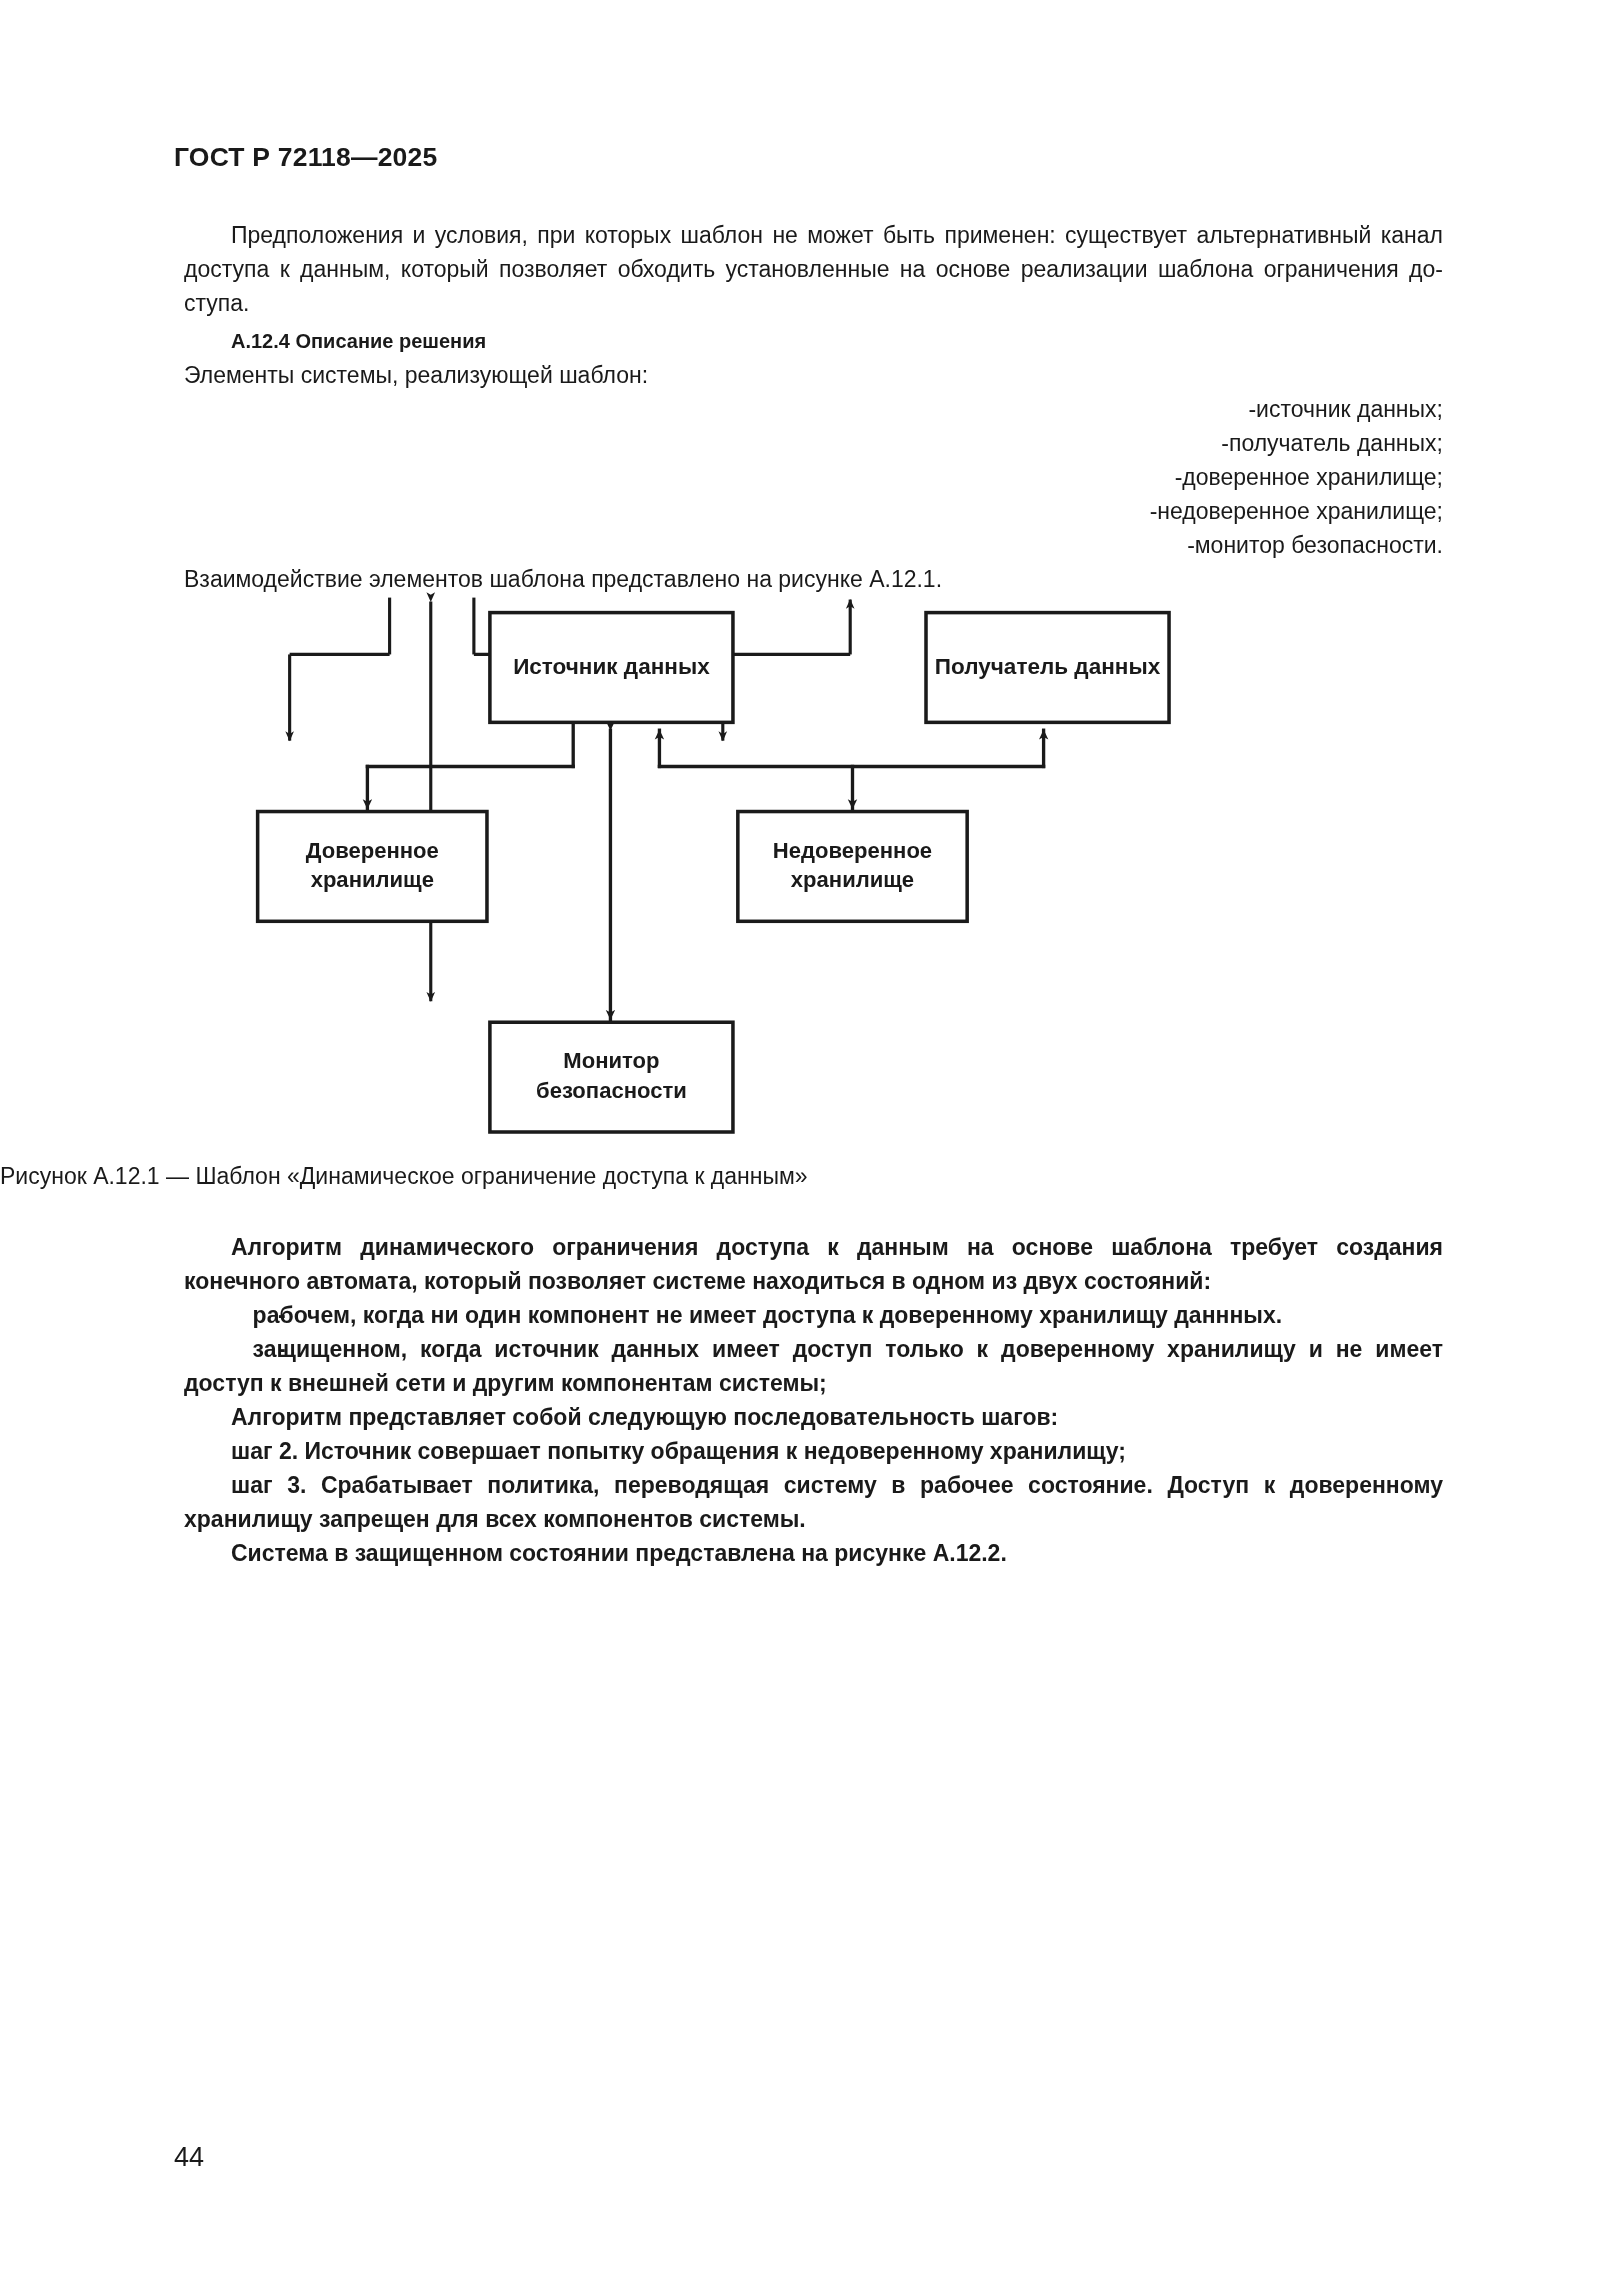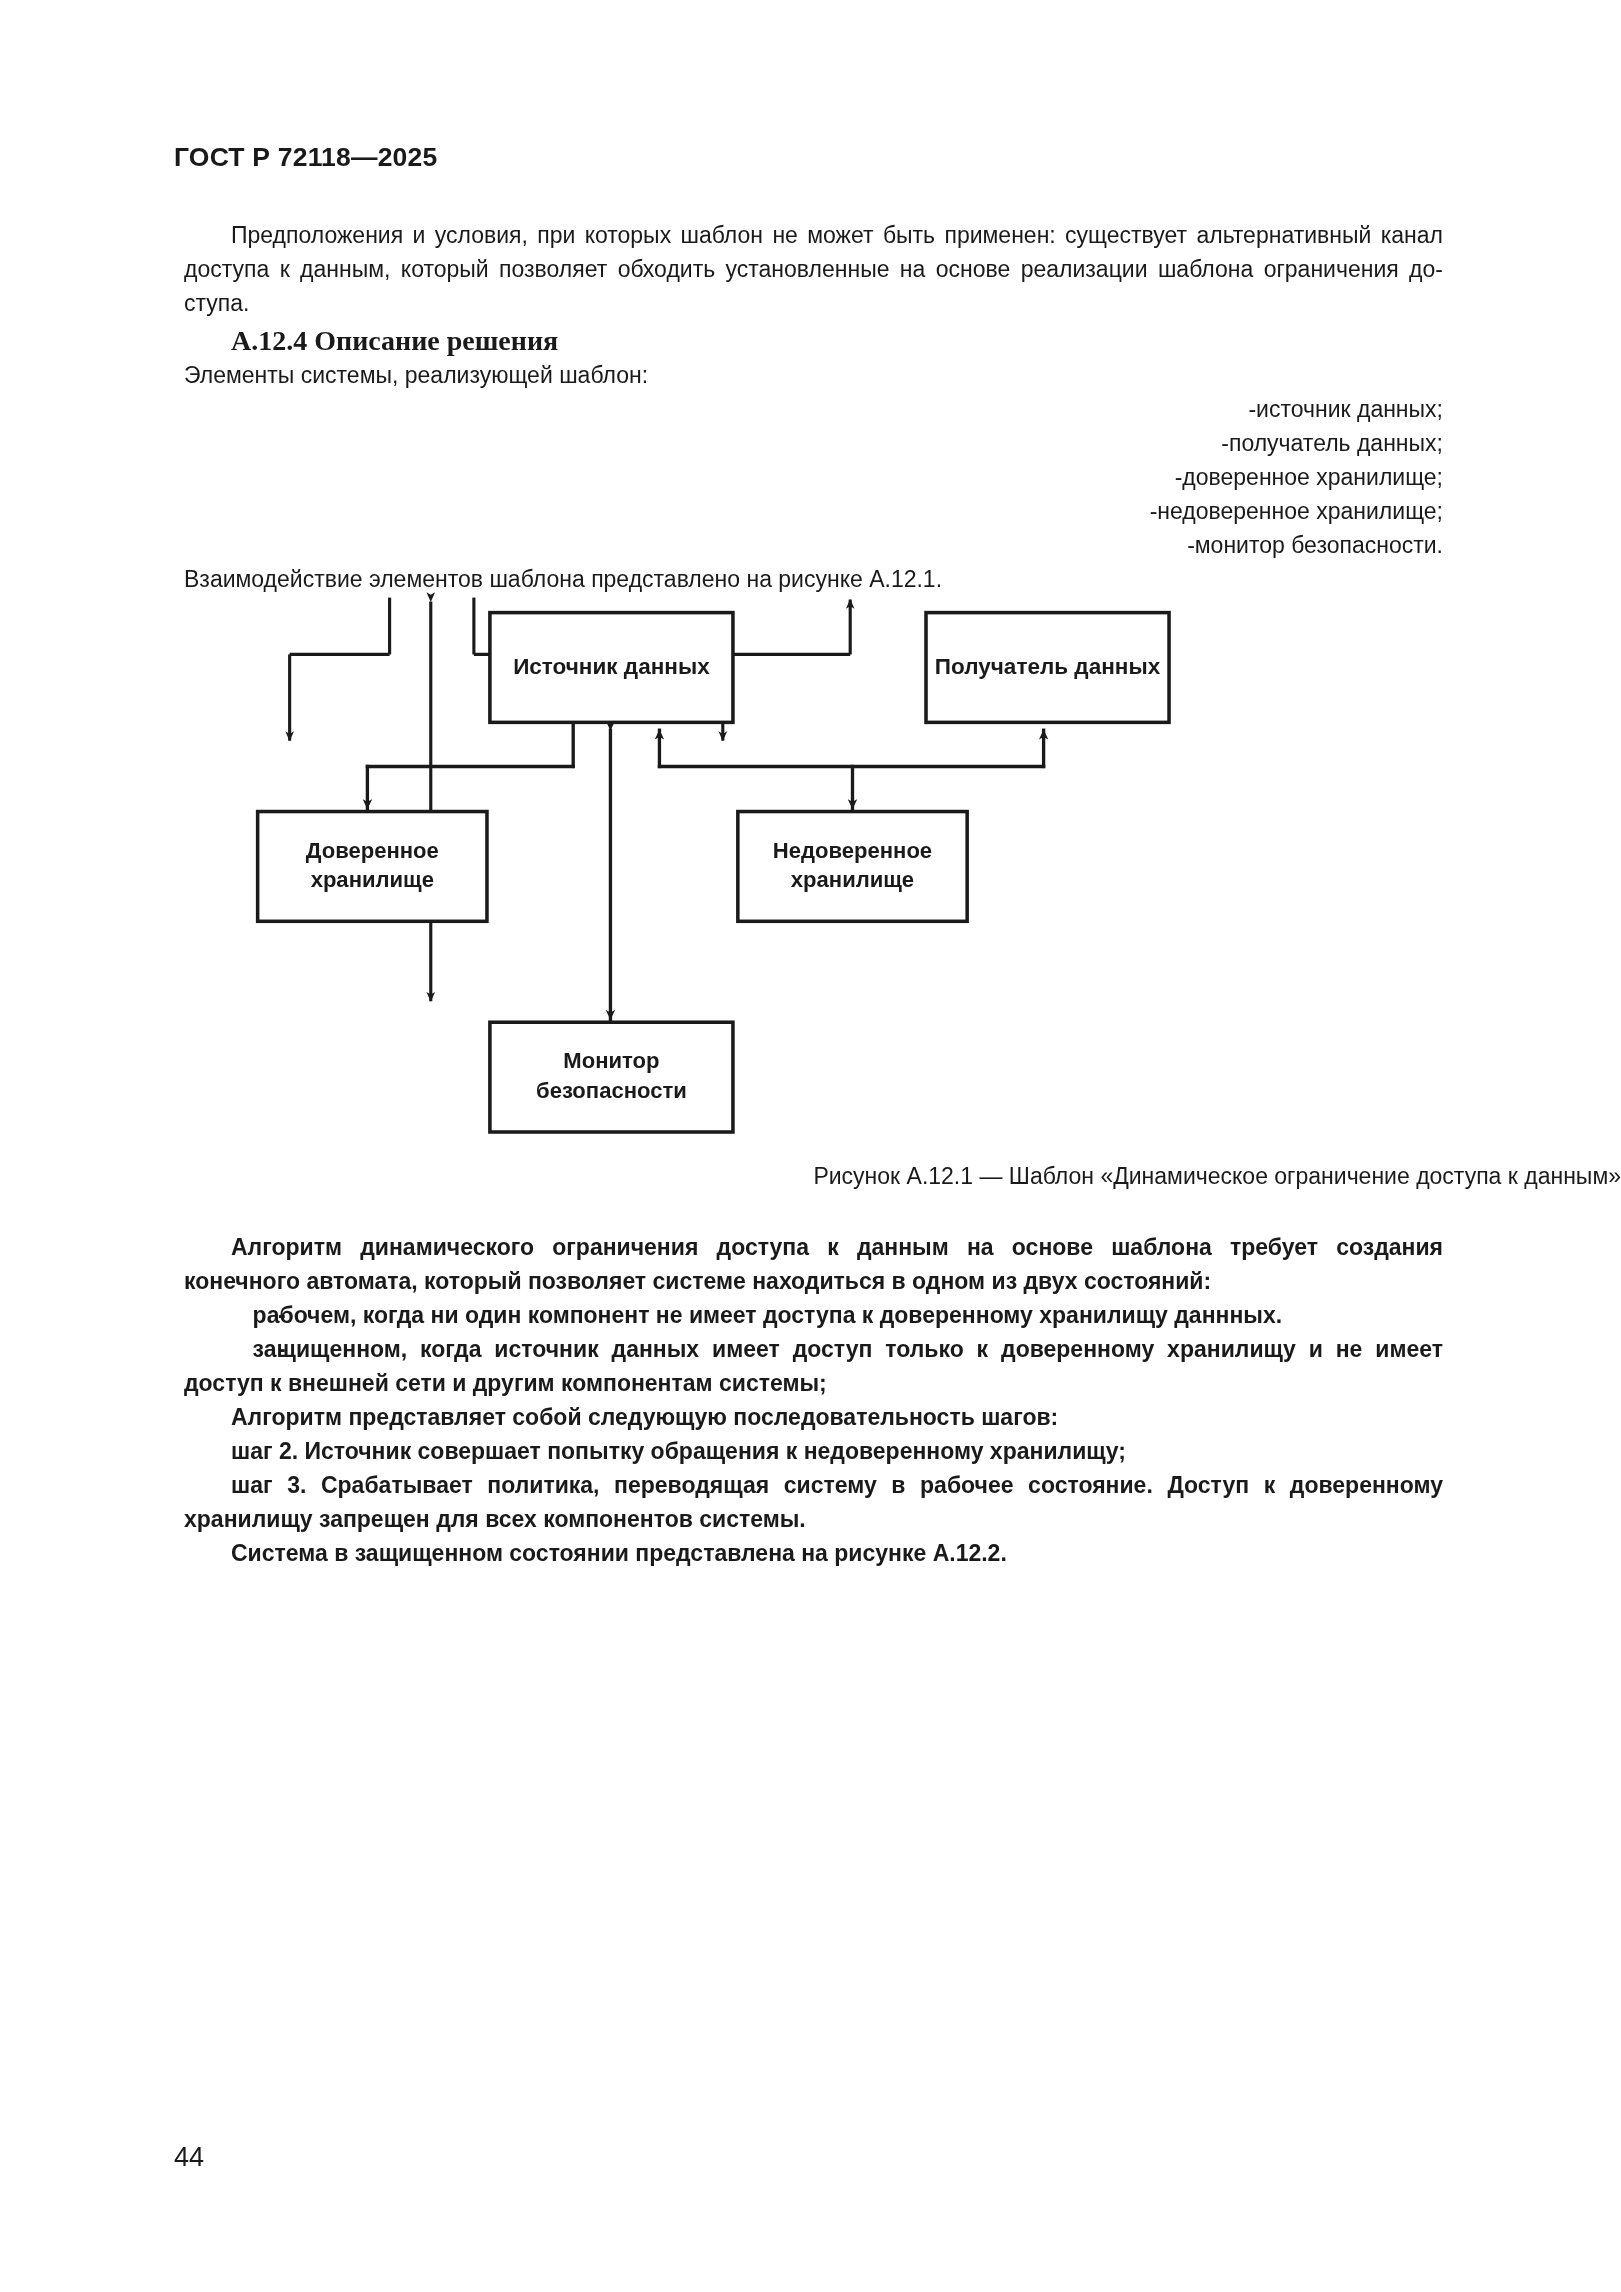--- a/index.html
+++ b/index.html
@@ -46,25 +46,24 @@
     font-size: 23px;
     line-height: 34px;
     text-align: justify;
     text-justify: inter-word;
     hyphens: manual;
   }
   p.body.indent { text-indent: 47px; }
 
   .sec-head {
     margin: 3.9px 0 0 0;
-    font-size: 28px;
+    font-size: 20px;
     line-height: 34px;
     font-weight: bold;
     padding-left: 47px;
-    font-family: Liberation Serif, serif;
   }
 
   .plain-line {
     margin: 0;
     font-size: 23px;
     line-height: 34px;
     padding-left: 0px;
   }
 
   ul.dashlist {
@@ -89,21 +88,21 @@
     width: 1621px;
     height: 627px;
   }
   .figure-svg { display: block; margin: 0 auto; }
 
   .figcaption {
     position: absolute;
     left: 0;
     top: 1161px;
     width: 1621px;
-    text-align: right;
+    text-align: left;
     font-size: 23px;
     line-height: 31px;
   }
 
   
   .content-lower {
     position: absolute;
     left: 184px;
     top: 1230px;
     width: 1259px;

